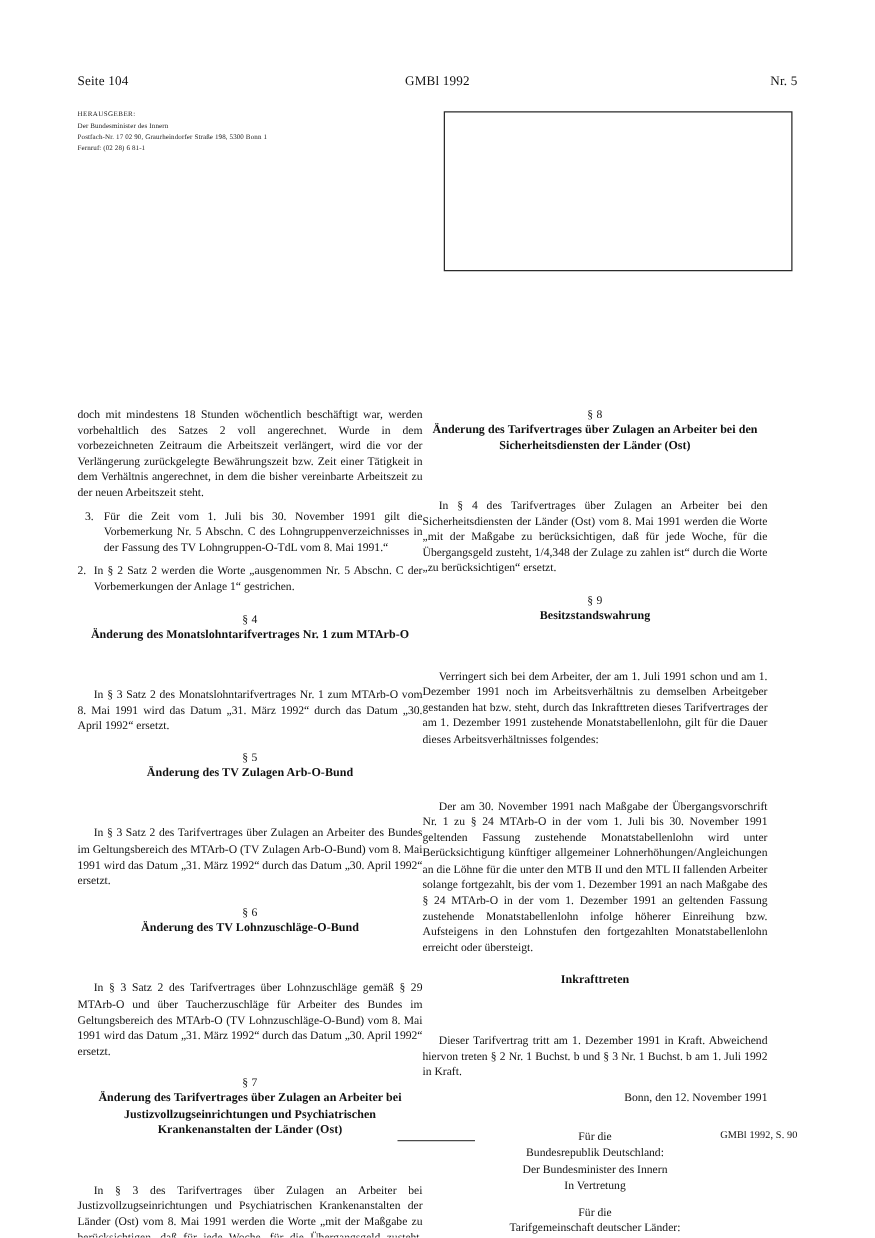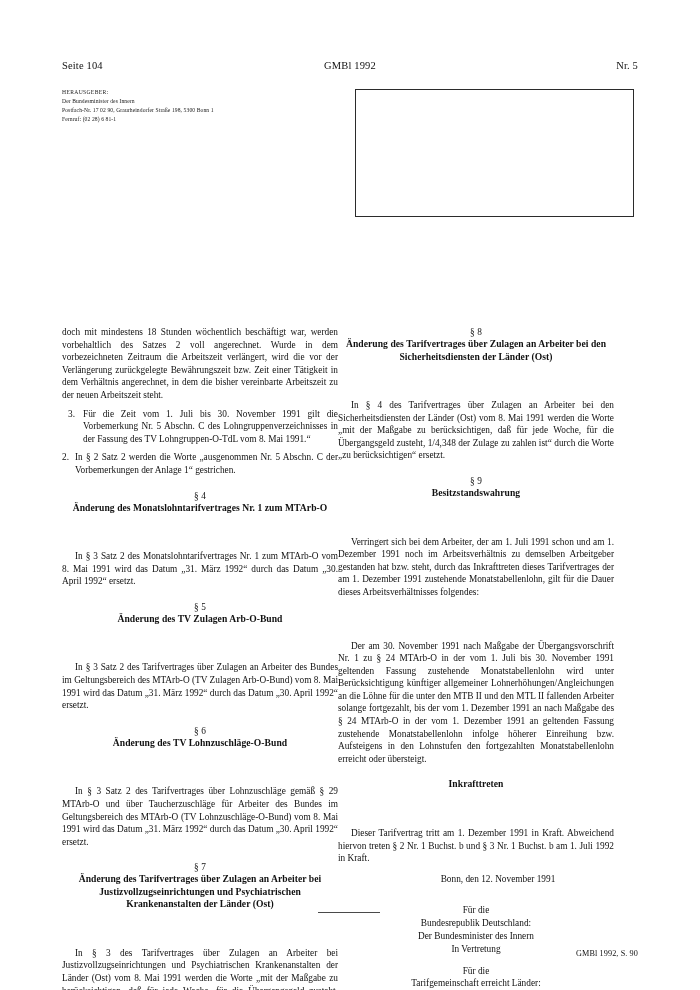--- a/index.html
+++ b/index.html
@@ -150,37 +150,37 @@
     line-height: 1.38;
   }
   .signature .sig-group { margin-top: 9px; }
   .signature .sig-group:first-child { margin-top: 0; }
   .signature .sig-line { display: block; }
 
   .date-line {
     margin-top: 8px;
     font-size: 9.3px;
     line-height: 1.355;
-    text-align: center;
+    text-align: right;
     margin-left: 44px;
   }
 
   
   .footer-rule {
     position: absolute;
     left: 318px;
     top: 912px;
     width: 62px;
     height: 1.4px;
     background: #4a4a4a;
   }
   .footer-ref {
     position: absolute;
     right: 62px;
-    top: 949px;
+    top: 903px;
     font-size: 8.2px;
     letter-spacing: .1px;
     text-align: right;
     margin-left: 29px;
   }
 </style>
 </head>
 <body>
 
 <div class="page">
@@ -273,21 +273,21 @@
 
         <div class="sig-group">
           <span class="sig-line">Für die</span>
           <span class="sig-line">Bundesrepublik Deutschland:</span>
           <span class="sig-line">Der Bundesminister des Innern</span>
           <span class="sig-line">In Vertretung</span>
         </div>
 
         <div class="sig-group">
           <span class="sig-line">Für die</span>
-          <span class="sig-line">Tarifgemeinschaft erreicht Länder:</span>
+          <span class="sig-line">Tarifgemeinschaft deutscher Länder:</span>
           <span class="sig-line">Die Vorsitzende des Vorstandes</span>
         </div>
 
         <div class="sig-group">
           <span class="sig-line">Für die</span>
           <span class="sig-line">Gewerkschaft Öffentliche Dienste,</span>
           <span class="sig-line">Transport und Verkehr</span>
         </div>
 
       </div>

